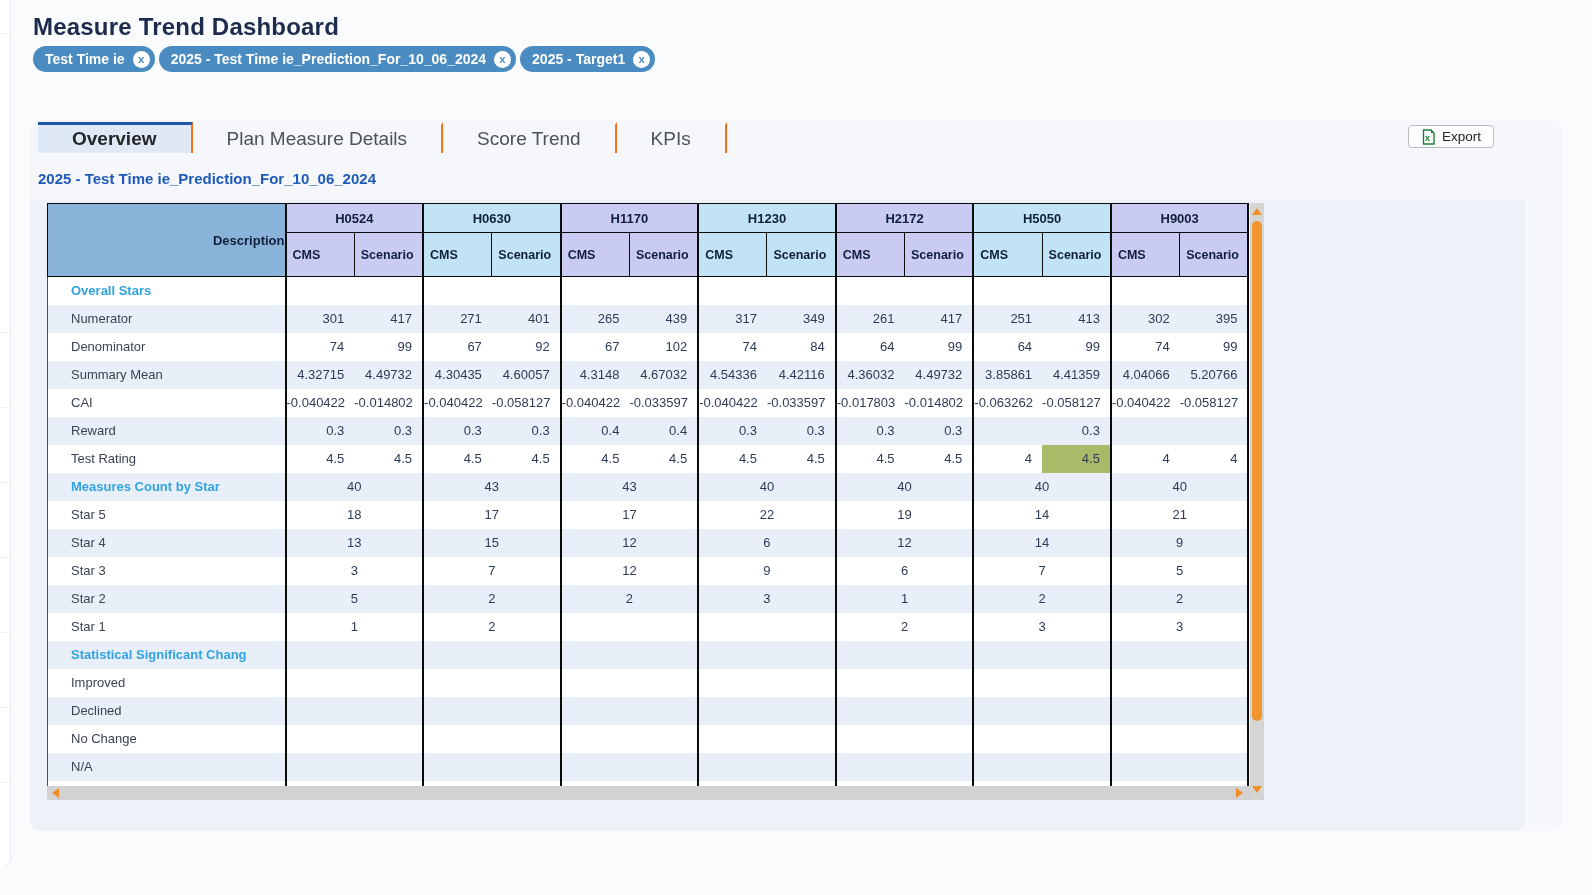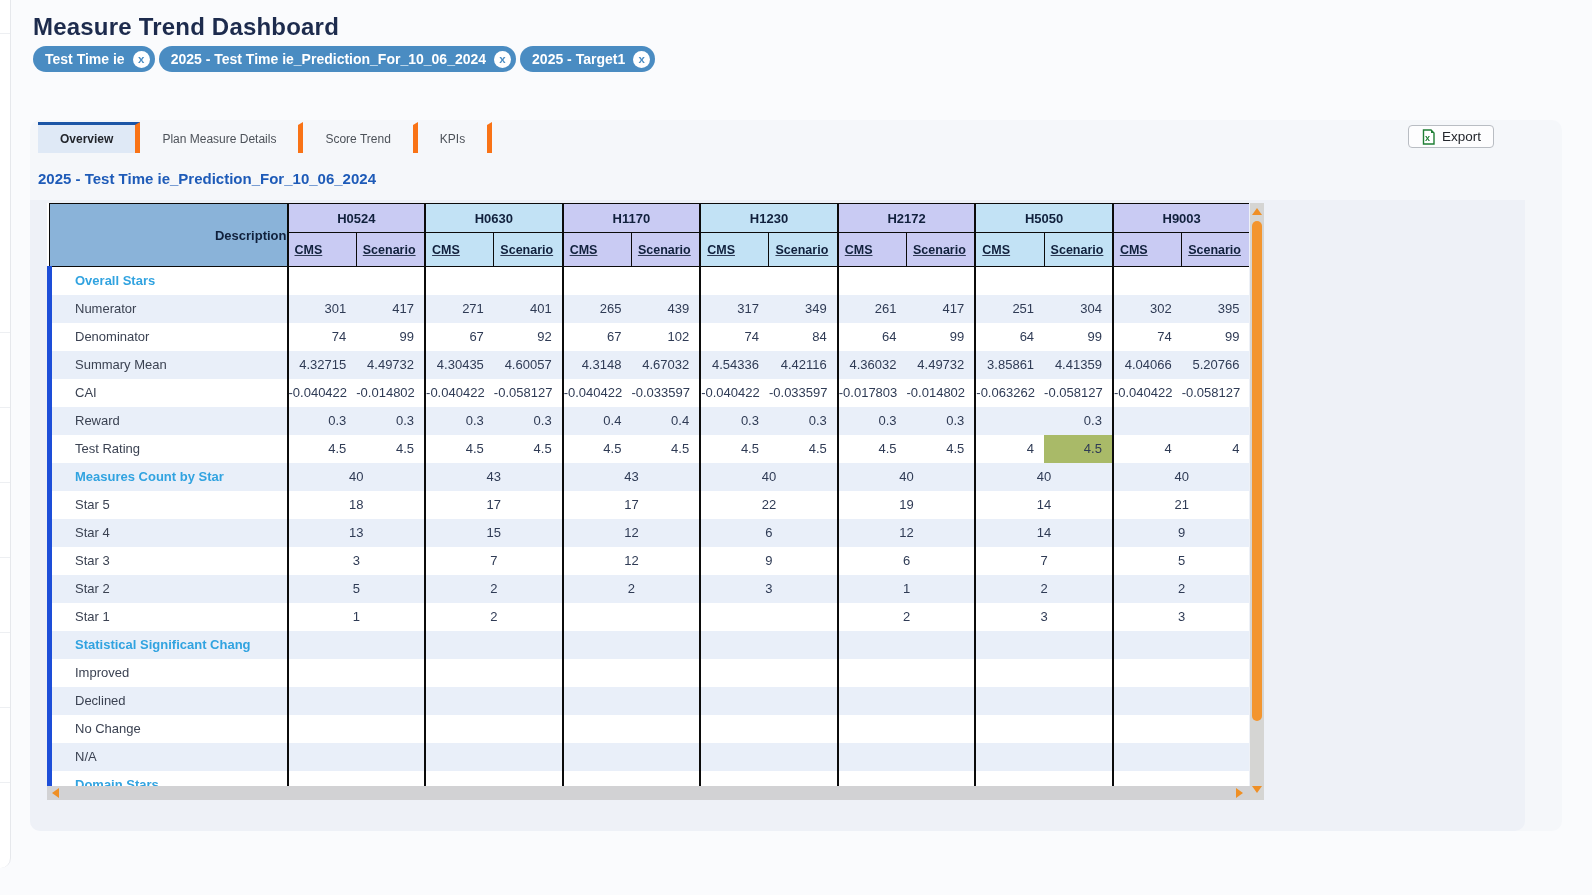--- a/index.html
+++ b/index.html
@@ -44,23 +44,23 @@
     background:#f5f7fa; border-radius:10px;
   }
   .inner-panel {
     position:absolute; left:0; top:80px; width:1495px; height:631px;
     background:#eef1f7; border-radius:0 0 10px 10px;
   }
 
   
   .tabbar { position:absolute; left:8px; top:2px; display:flex; height:31px; }
   .tab {
-    padding:0 22px; display:flex; align-items:center;
-    font-size:12px; color:#4d5259; cursor:pointer;
-    border-right:5px solid #f97316; border-top:3px solid transparent;
+    padding:0 34px; display:flex; align-items:center;
+    font-size:19px; color:#4d5259; cursor:pointer;
+    border-right:2px solid #f97316; border-top:3px solid transparent;
   }
   .tab.active {
     background:#dfe9f6; border-top:3px solid #1b55a6; color:#23262c; font-weight:bold;
   }
 
   
   .export-btn {
     position:absolute; right:68px; top:5px; height:23px;
     display:inline-flex; align-items:center; gap:6px;
     background:#fdfdfe; border:1px solid #b9bdc3; border-radius:4px;
@@ -73,21 +73,21 @@
   }
 
   
   .table-clip {
     position:absolute; left:17px; top:83px; width:1202px; height:583px;
     overflow:hidden; background:#ffffff;
   }
   table { border-collapse:collapse; table-layout:fixed; width:1201px; }
   th, td { overflow:hidden; white-space:nowrap; }
   thead tr.grp-row { height:29px; }
-  thead tr.sub-row { height:34px;text-decoration:underline; }
+  thead tr.sub-row { height:44px; }
   tbody tr { height:28px; }
   tbody tr:nth-child(even) { background:#e9eff9; }
 
   th.desc {
     background:#8ab3d9; border:1px solid #0b0b0b;
     text-align:right; padding-left:8px; font-size:13px; color:#10203c;
   }
   th.grp {
     border:1px solid #0b0b0b; border-left-width:2px;
     font-size:13px; color:#10203c; text-align:center;
@@ -97,21 +97,21 @@
     border:1px solid #0b0b0b; text-align:left; padding-left:6px;
     font-size:12.5px; color:#10203c;
   }
   th.sub.gl { border-left-width:2px; }
   th.sub.last { border-right-width:2px; }
   .lav { background:#c9cbf3; }
   .blu { background:#c2e2f5; }
 
   td.rlabel {
     padding-left:23px; font-size:13px; color:#3b4252;
-    border-left:5px solid #1d4ed8;
+    border-left:1px solid #1d4ed8;
   }
   td.rlabel.section { color:#31a3e0; font-weight:bold; cursor:pointer; }
   td.val {
     text-align:right; padding-right:10px; font-size:13px; color:#2f3b55;
   }
   td.val.gl { border-left:2px solid #0b0b0b; }
   td.val.last { border-right:2px solid #0b0b0b; }
   td.span-val { text-align:center; padding:0; }
   td.hl { background:#a9ba68; }
 
@@ -267,21 +267,21 @@
             <td class="val">417</td>
             <td class="val gl">271</td>
             <td class="val">401</td>
             <td class="val gl">265</td>
             <td class="val">439</td>
             <td class="val gl">317</td>
             <td class="val">349</td>
             <td class="val gl">261</td>
             <td class="val">417</td>
             <td class="val gl">251</td>
-            <td class="val">304</td>
+            <td class="val">413</td>
             <td class="val gl">302</td>
             <td class="val last">395</td>
           </tr>
           <tr>
             <td class="rlabel">Denominator</td>
             <td class="val gl">74</td>
             <td class="val">99</td>
             <td class="val gl">67</td>
             <td class="val">92</td>
             <td class="val gl">67</td>

